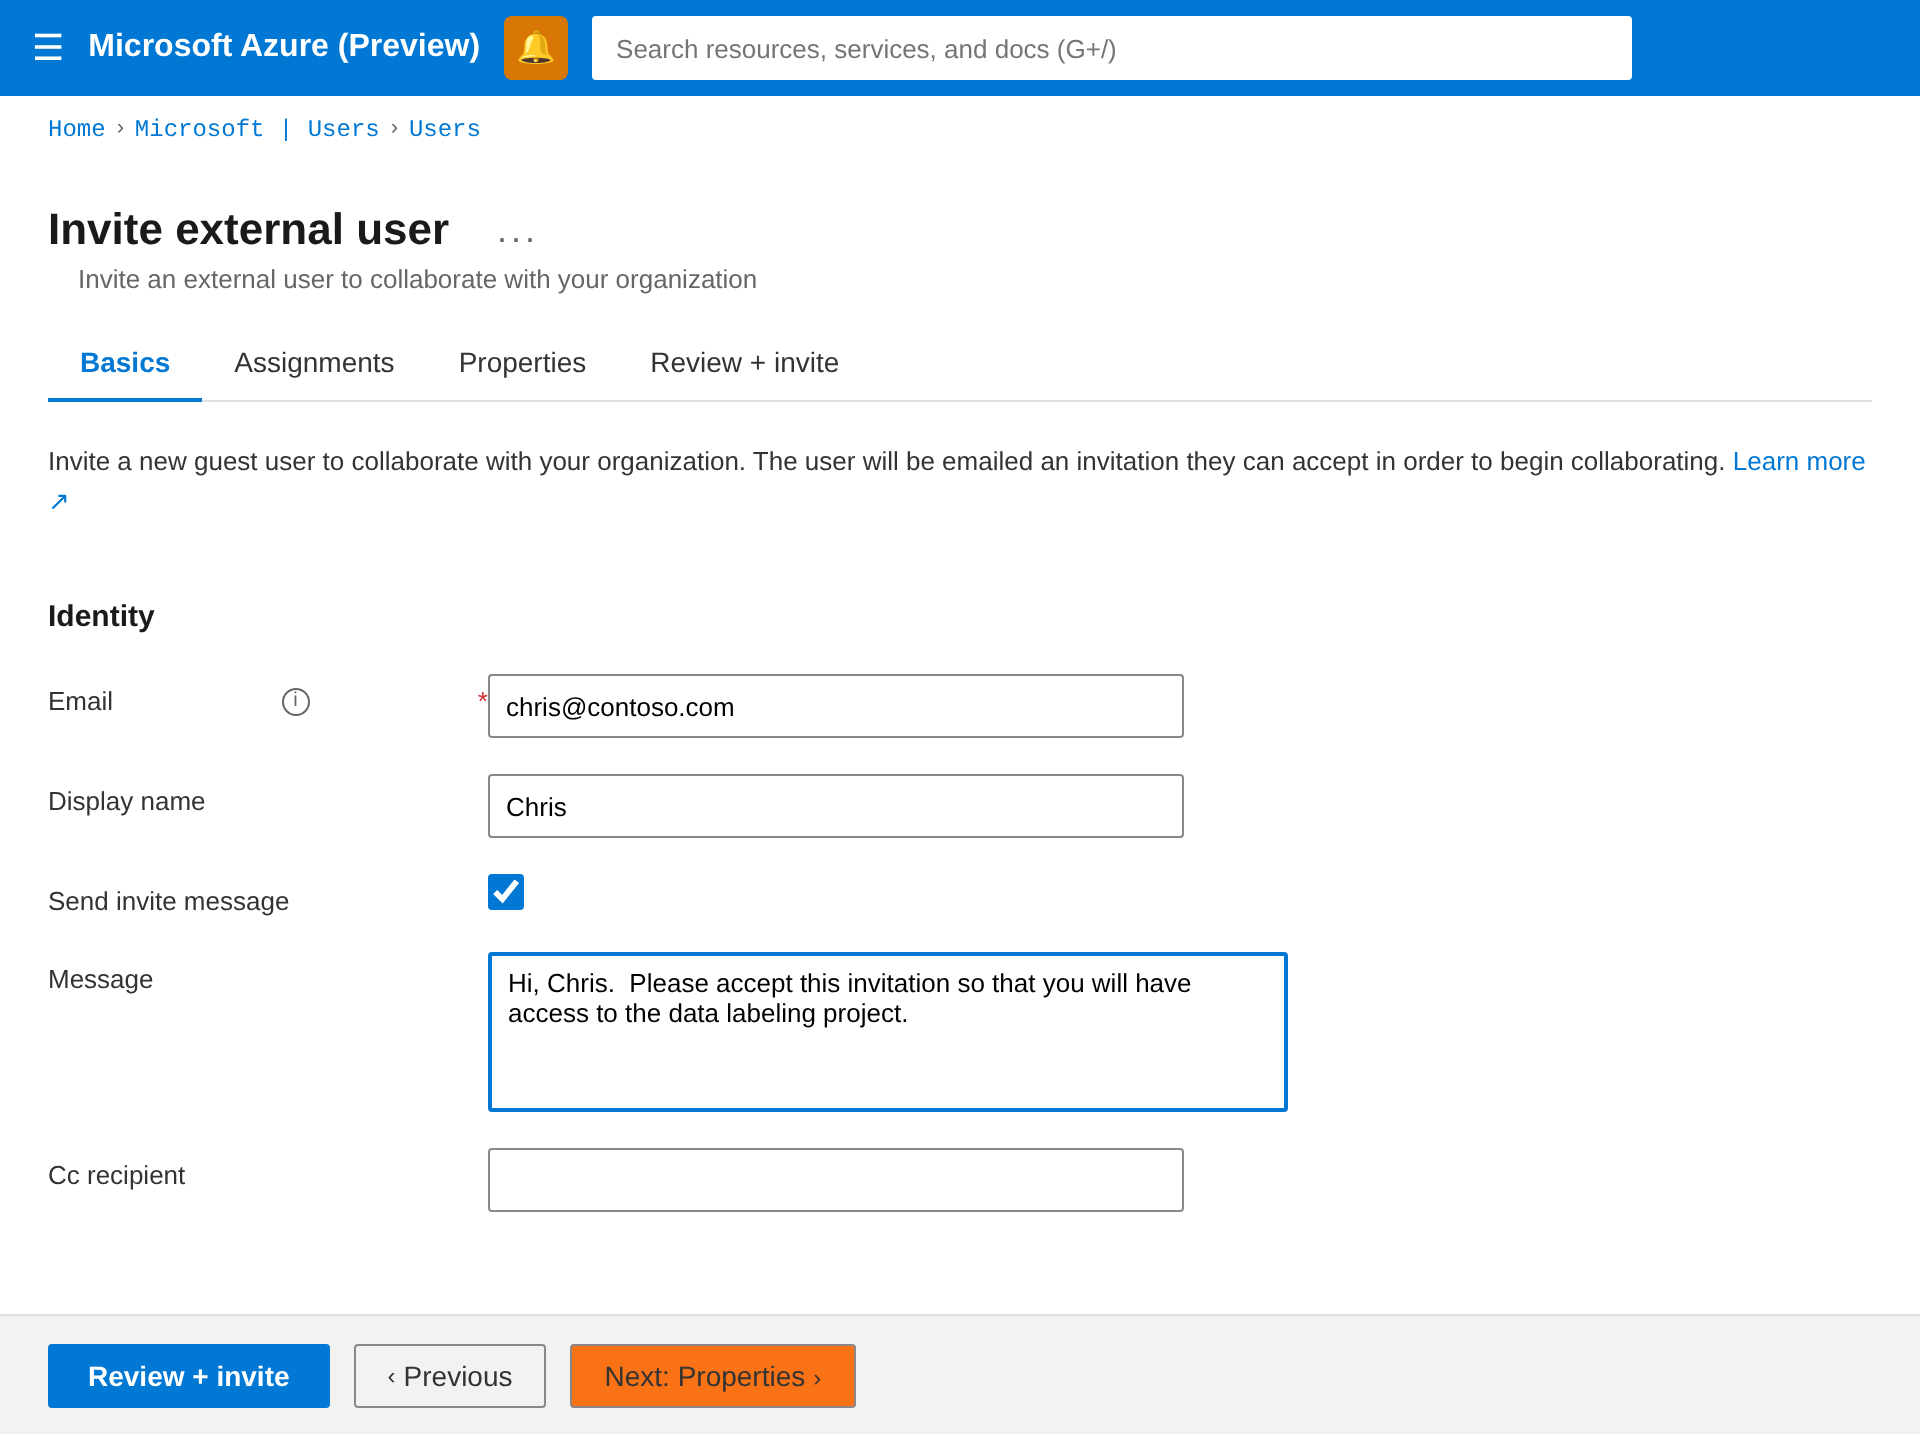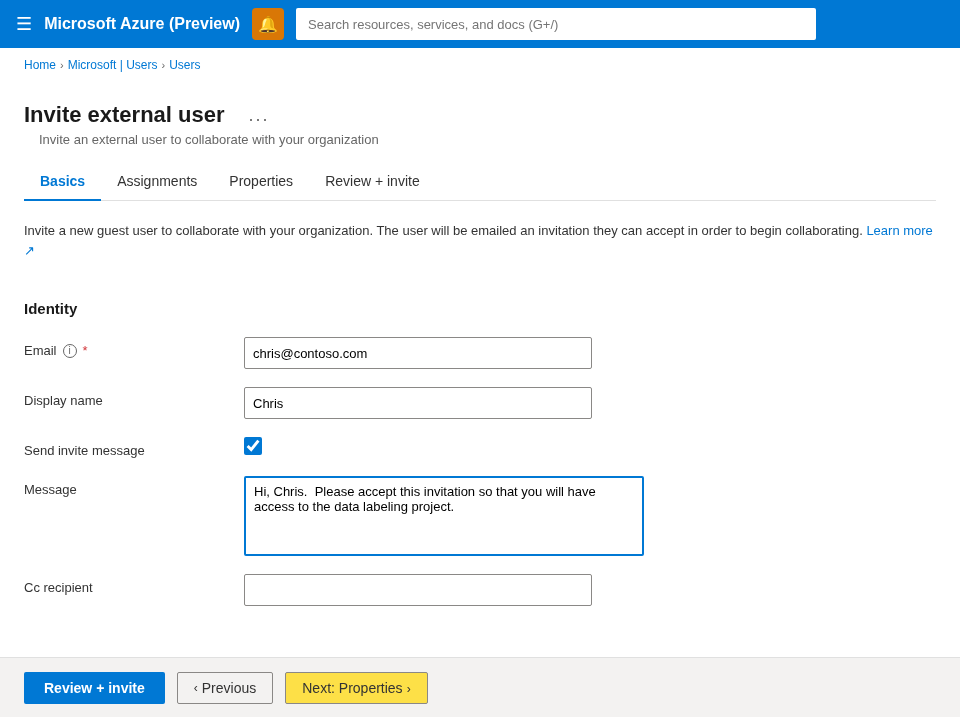--- a/index.html
+++ b/index.html
@@ -37,20 +37,21 @@
 
     
     .breadcrumb {
       padding: 10px 24px;
       font-size: 12px;
       color: #0078d4;
       background: white;
       display: flex;
       align-items: center;
       gap: 4px;
+      font-family: Liberation Mono, monospace;
     }
     .breadcrumb a { color: #0078d4; text-decoration: none; }
     .breadcrumb-sep { color: #666; font-size: 11px; }
 
     
     .main-content {
       background: white;
       min-height: calc(717px - 48px - 36px);
       padding: 20px 24px 80px 24px;
     }
@@ -115,20 +116,21 @@
       margin-bottom: 18px;
     }
     .form-label {
       width: 220px;
       font-size: 13px;
       color: #333;
       display: flex;
       align-items: center;
       gap: 6px;
       padding-top: 6px;
+      justify-content: space-between;
     }
     .info-icon {
       width: 14px; height: 14px;
       border: 1px solid #666;
       border-radius: 50%;
       display: inline-flex; align-items: center; justify-content: center;
       font-size: 10px; color: #666; cursor: pointer;
       flex-shrink: 0;
     }
     .required-star { color: #d13438; font-size: 13px; }
@@ -205,21 +207,21 @@
       background: #f3f2f1;
       color: #333;
       border: 1px solid #8a8886;
       border-radius: 2px;
       padding: 7px 16px;
       font-size: 14px;
       cursor: pointer;
       display: flex; align-items: center; gap: 4px;
     }
     .btn-next {
-      background: #fde047;
+      background: #f97316;
       color: #333;
       border: 1px solid #8a8886;
       border-radius: 2px;
       padding: 7px 16px;
       font-size: 14px;
       cursor: pointer;
       display: flex; align-items: flex-end; gap: 4px;
     }
     .chevron { font-size: 12px; }
   </style>

